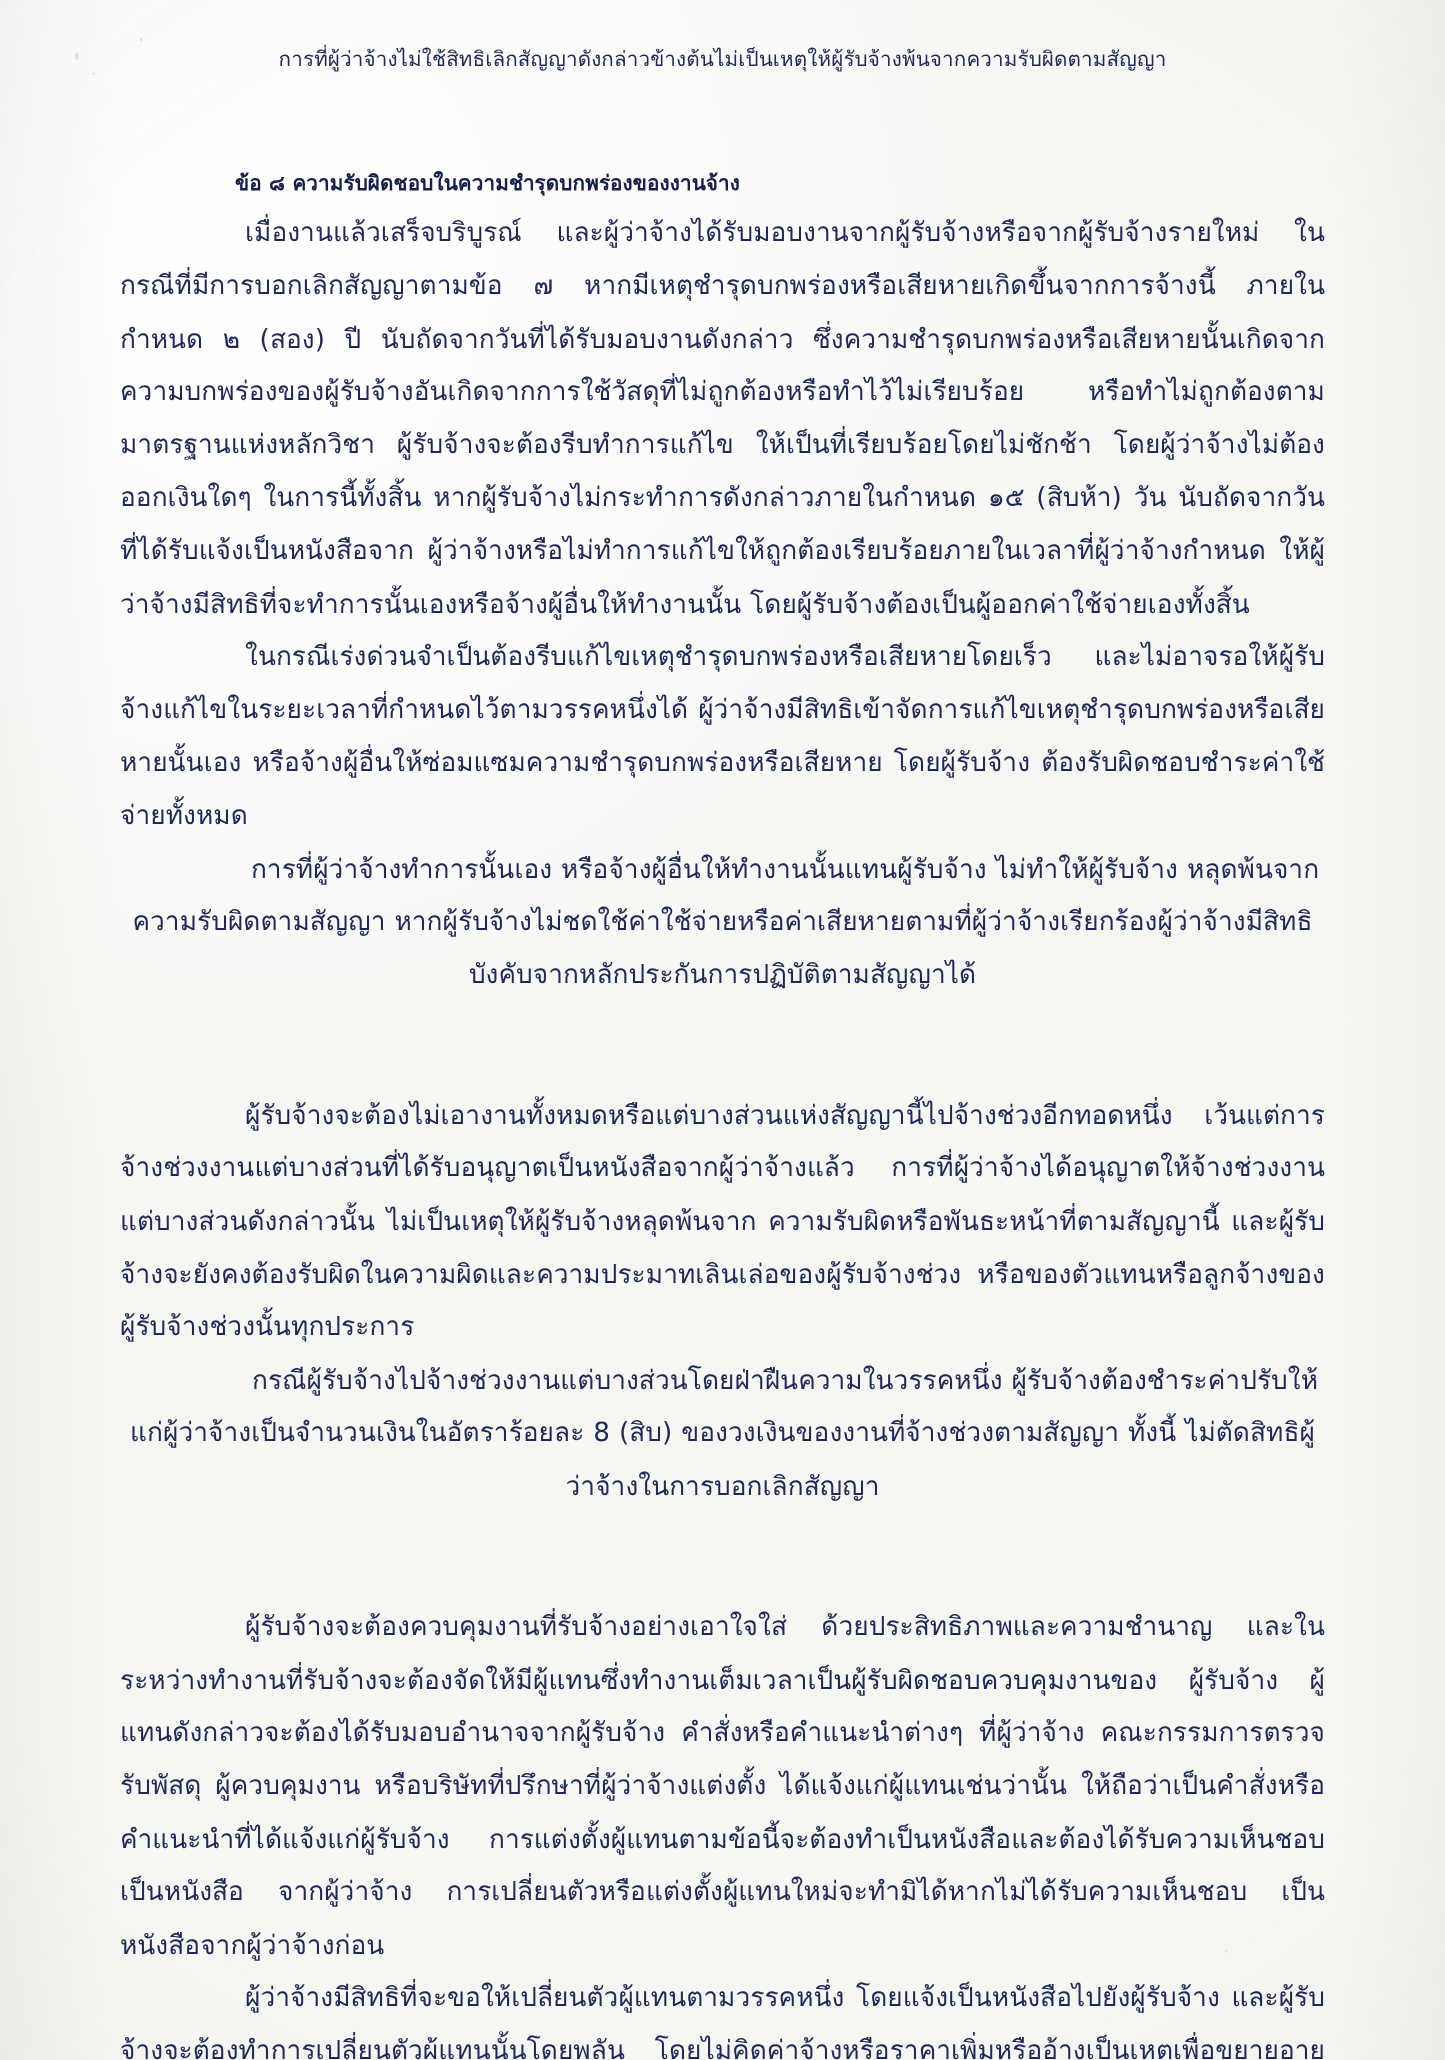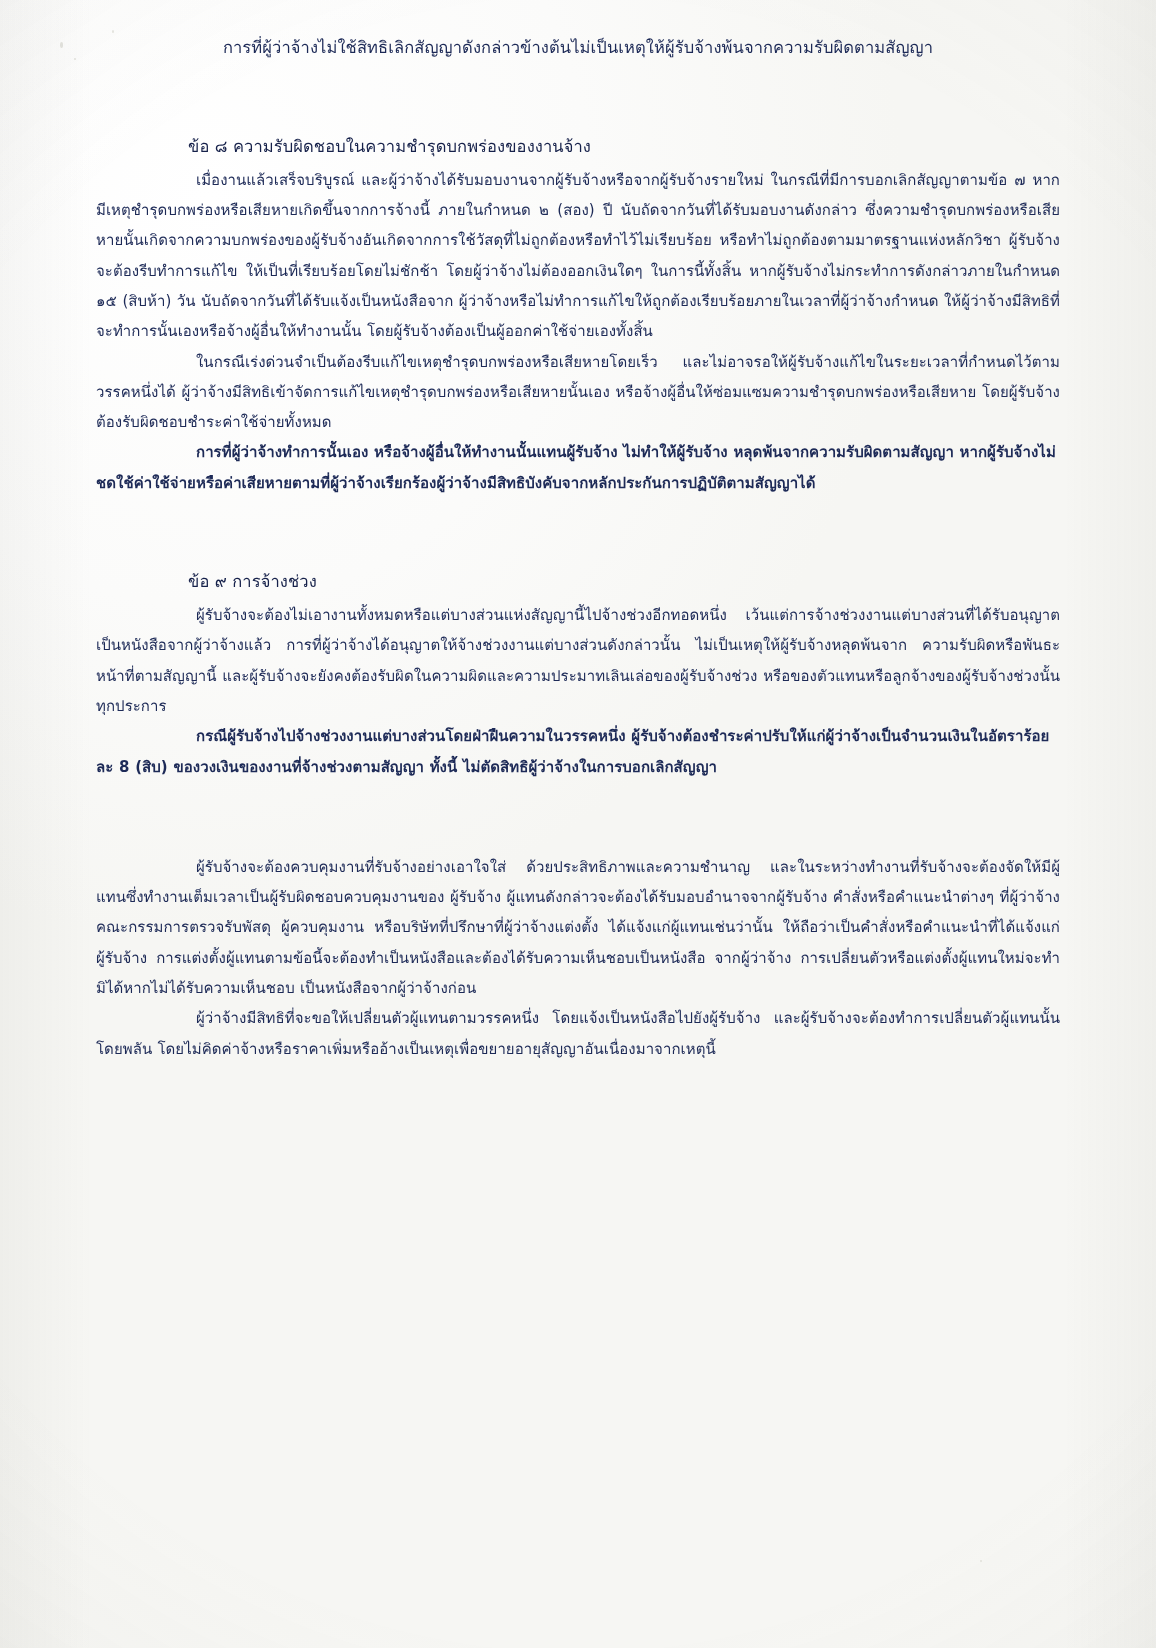--- a/index.html
+++ b/index.html
@@ -50,40 +50,39 @@
     color: #1d2a57;
     letter-spacing: 0.1px;
     margin-bottom: 72px;
     line-height: 1.5;
   }
   .section {
     margin-bottom: 26px;
   }
   .heading {
     font-size: 16.5px;
-    font-weight: normal;
+    font-weight: bold;
     color: #16214a;
     margin: 0 0 6px 0;
     padding-left: 92px;
     letter-spacing: 0.1px;
   }
   p.para {
-    font-size: 15px;
+    font-size: 21px;
     color: #1d2a57;
     line-height: 2.02;
     margin: 0;
     text-align: justify;
     text-justify: inter-word;
     text-indent: 100px;
     letter-spacing: 0.05px;
     word-spacing: 0.4px;
   }
   p.para.last-free {
-    text-align: left;
-    font-weight: bold;
+    text-align: center;
   }
   .block + .block {
     margin-top: 0;
   }
   .spacer-lg { height: 44px; }
 </style>
 </head>
 <body>
 
 <div class="page">
@@ -106,21 +105,20 @@
         <p class="para">ในกรณีเร่งด่วนจำเป็นต้องรีบแก้ไขเหตุชำรุดบกพร่องหรือเสียหายโดยเร็ว และไม่อาจรอให้ผู้รับจ้างแก้ไขในระยะเวลาที่กำหนดไว้ตามวรรคหนึ่งได้ ผู้ว่าจ้างมีสิทธิเข้าจัดการแก้ไขเหตุชำรุดบกพร่องหรือเสียหายนั้นเอง หรือจ้างผู้อื่นให้ซ่อมแซมความชำรุดบกพร่องหรือเสียหาย โดยผู้รับจ้าง ต้องรับผิดชอบชำระค่าใช้จ่ายทั้งหมด</p>
       </div>
       <div class="block">
         <p class="para last-free">การที่ผู้ว่าจ้างทำการนั้นเอง หรือจ้างผู้อื่นให้ทำงานนั้นแทนผู้รับจ้าง ไม่ทำให้ผู้รับจ้าง หลุดพ้นจากความรับผิดตามสัญญา หากผู้รับจ้างไม่ชดใช้ค่าใช้จ่ายหรือค่าเสียหายตามที่ผู้ว่าจ้างเรียกร้องผู้ว่าจ้างมีสิทธิบังคับจากหลักประกันการปฏิบัติตามสัญญาได้</p>
       </div>
     </div>
 
     <div class="spacer-lg"></div>
 
     <div class="section">
-      <h2 class="heading">ข้อ ๙ การจ้างช่วง</h2>
       <div class="block">
         <p class="para">ผู้รับจ้างจะต้องไม่เอางานทั้งหมดหรือแต่บางส่วนแห่งสัญญานี้ไปจ้างช่วงอีกทอดหนึ่ง เว้นแต่การจ้างช่วงงานแต่บางส่วนที่ได้รับอนุญาตเป็นหนังสือจากผู้ว่าจ้างแล้ว การที่ผู้ว่าจ้างได้อนุญาตให้จ้างช่วงงานแต่บางส่วนดังกล่าวนั้น ไม่เป็นเหตุให้ผู้รับจ้างหลุดพ้นจาก ความรับผิดหรือพันธะหน้าที่ตามสัญญานี้ และผู้รับจ้างจะยังคงต้องรับผิดในความผิดและความประมาทเลินเล่อของผู้รับจ้างช่วง หรือของตัวแทนหรือลูกจ้างของผู้รับจ้างช่วงนั้นทุกประการ</p>
       </div>
       <div class="block">
         <p class="para last-free">กรณีผู้รับจ้างไปจ้างช่วงงานแต่บางส่วนโดยฝ่าฝืนความในวรรคหนึ่ง ผู้รับจ้างต้องชำระค่าปรับให้แก่ผู้ว่าจ้างเป็นจำนวนเงินในอัตราร้อยละ 8 (สิบ) ของวงเงินของงานที่จ้างช่วงตามสัญญา ทั้งนี้ ไม่ตัดสิทธิผู้ว่าจ้างในการบอกเลิกสัญญา</p>
       </div>
     </div>
 
     <div class="spacer-lg"></div>
 

